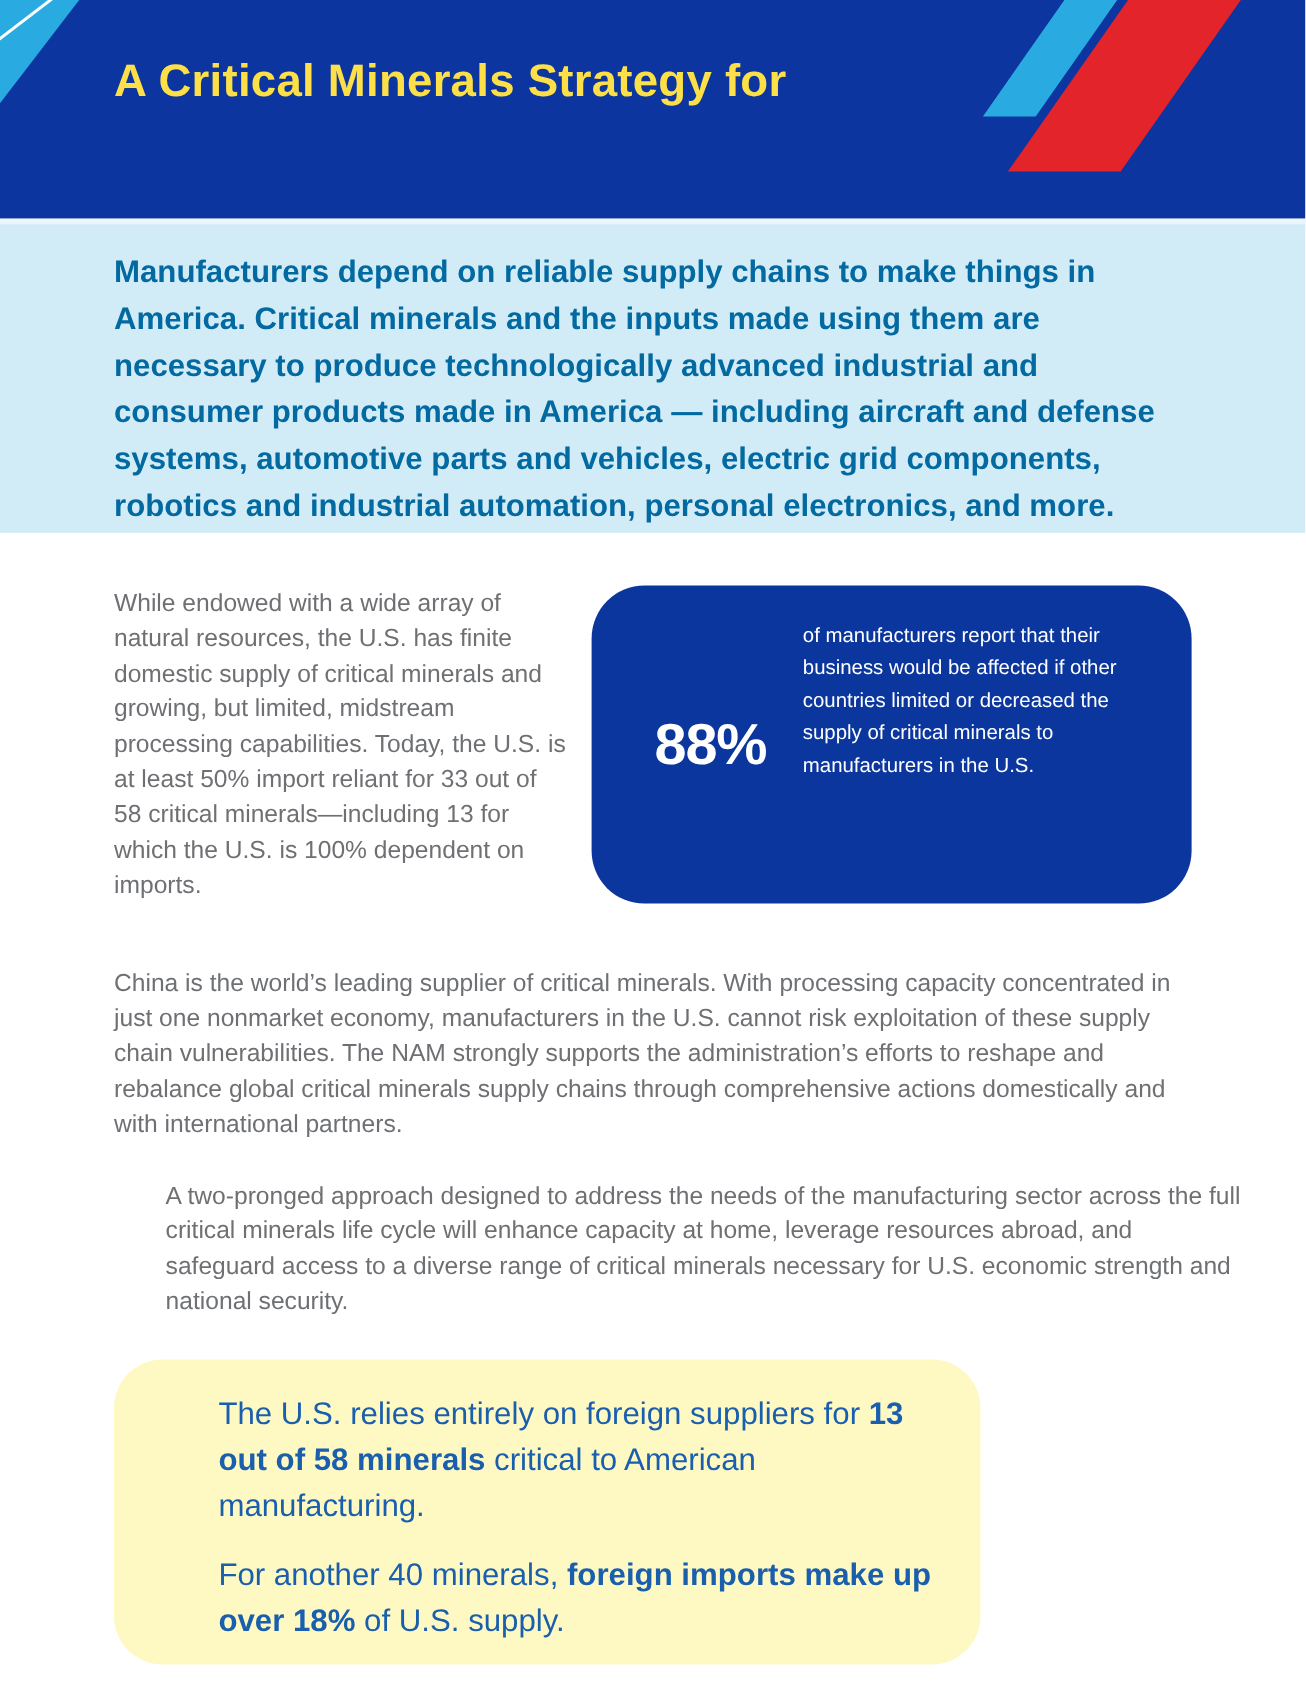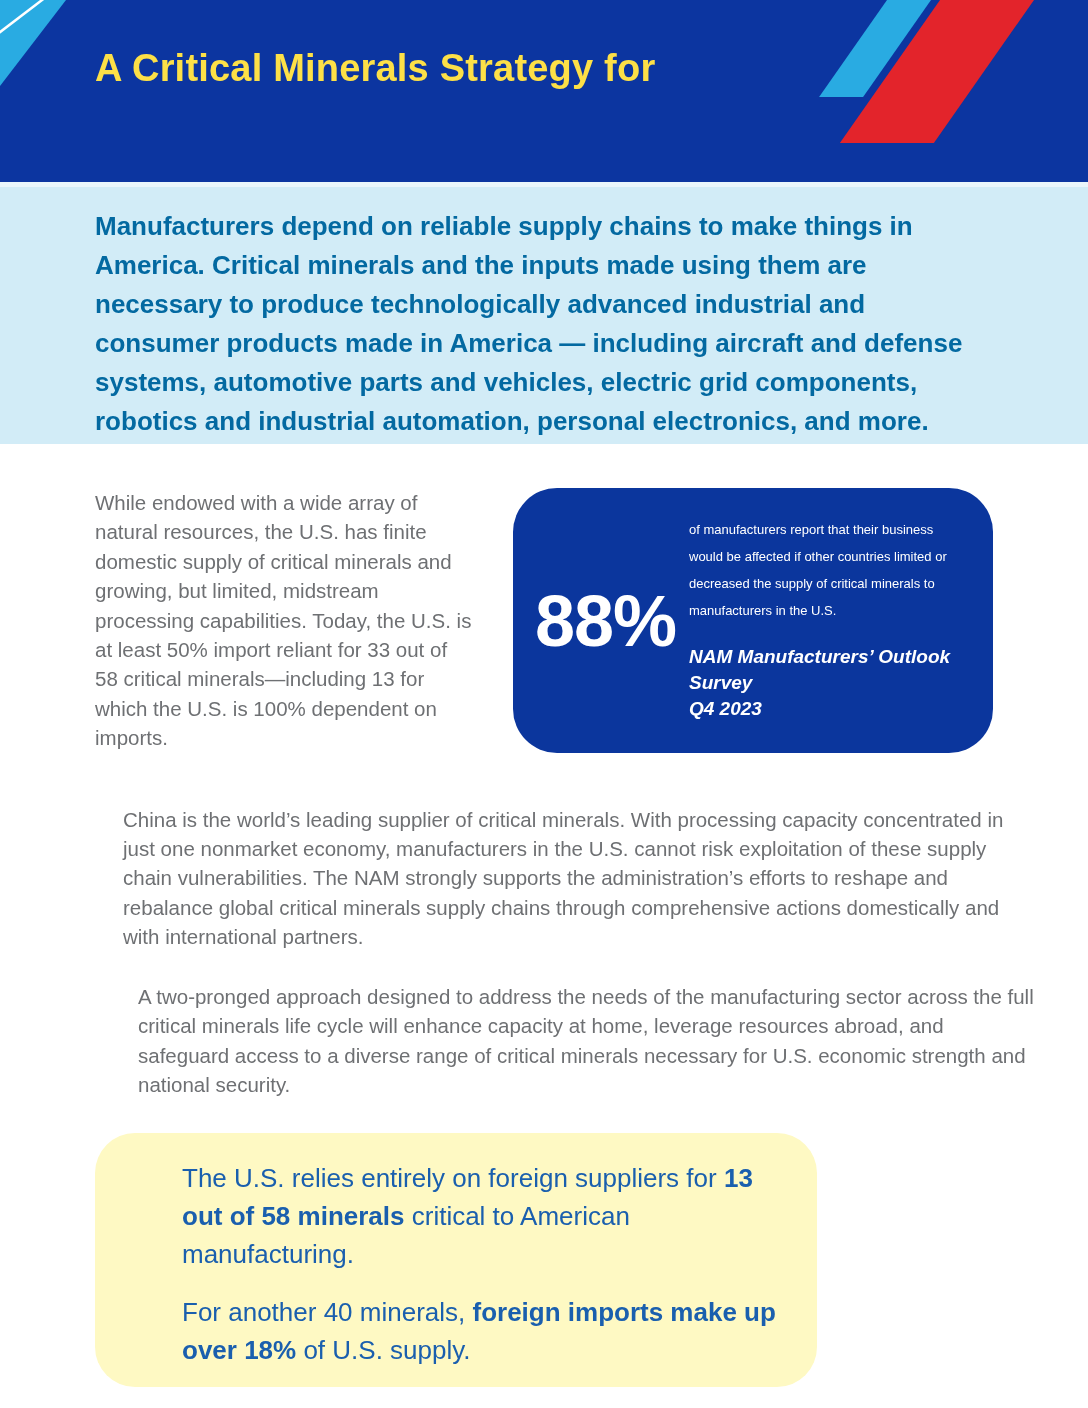--- a/index.html
+++ b/index.html
@@ -52,49 +52,50 @@
     line-height: 39px;
   }
 
   
   .content { padding: 0 95px; }
   .body-par {
     color: #6E7073;
     font-size: 20.5px;
     line-height: 29.4px;
   }
-  .row { display: flex; margin-top: 44px; gap: 20px; }
+  .row { display: flex; margin-top: 44px; }
   .col-left { width: 398px; padding-right: 18px; flex: none; }
 
   .stat-box {
     flex: 1;
     min-height: 242px;
     background: #0B369D;
     border-radius: 44px;
     color: #ffffff;
     display: flex;
     align-items: stretch;
     padding: 24px 26px 22px 18px;
   }
   .stat-value {
     width: 158px;
     flex: none;
     align-self: center;
-    font-size: 72px;
+    font-size: 48px;
     font-weight: bold;
     letter-spacing: -1px;
     padding-left: 4px;
+    text-align: center;
   }
   .stat-right { flex: 1; padding-top: 4px; }
-  .stat-desc { font-size: 13px; line-height: 27px; margin-bottom: 20px; }
+  .stat-desc { font-size: 17px; line-height: 27px; margin-bottom: 20px; }
   .stat-source { font-size: 19px; font-weight: bold; font-style: italic; line-height: 26px; }
   .stat-source span { display: block; }
 
   .wide { width: 900px; }
-  .p2 { margin-top: 52px; margin-left: 28px; }
+  .p2 { margin-top: 52px; }
   .p3 { margin-top: 30px; margin-left: 43px; }
 
   
   .callout {
     margin-top: 34px;
     width: 722px;
     background: #fef9c3;
     border-radius: 40px;
     padding: 26px 40px 18px 87px;
     color: #1A5FAE;
@@ -127,24 +128,20 @@
 
   <main class="content">
 
     <div class="row">
       <p class="body-par col-left">While endowed with a wide array of natural resources, the U.S. has finite domestic supply of critical minerals and growing, but limited, midstream processing capabilities. Today, the U.S. is at least 50% import reliant for 33 out of 58 critical minerals—including 13 for which the U.S. is 100% dependent on imports.</p>
 
       <aside class="stat-box">
         <div class="stat-value">88%</div>
         <div class="stat-right">
           <p class="stat-desc">of manufacturers report that their business would be affected if other countries limited or decreased the supply of critical minerals to manufacturers in the U.S.</p>
-          <p class="stat-source">
-            <span>NAM Manufacturers’ Outlook Survey</span>
-            <span>Q4 2023</span>
-          </p>
         </div>
       </aside>
     </div>
 
     <p class="body-par wide p2">China is the world’s leading supplier of critical minerals. With processing capacity concentrated in just one nonmarket economy, manufacturers in the U.S. cannot risk exploitation of these supply chain vulnerabilities. The NAM strongly supports the administration’s efforts to reshape and rebalance global critical minerals supply chains through comprehensive actions domestically and with international partners.</p>
 
     <p class="body-par wide p3">A two-pronged approach designed to address the needs of the manufacturing sector across the full critical minerals life cycle will enhance capacity at home, leverage resources abroad, and safeguard access to a diverse range of critical minerals necessary for U.S. economic strength and national security.</p>
 
     <div class="callout">
       <p>

